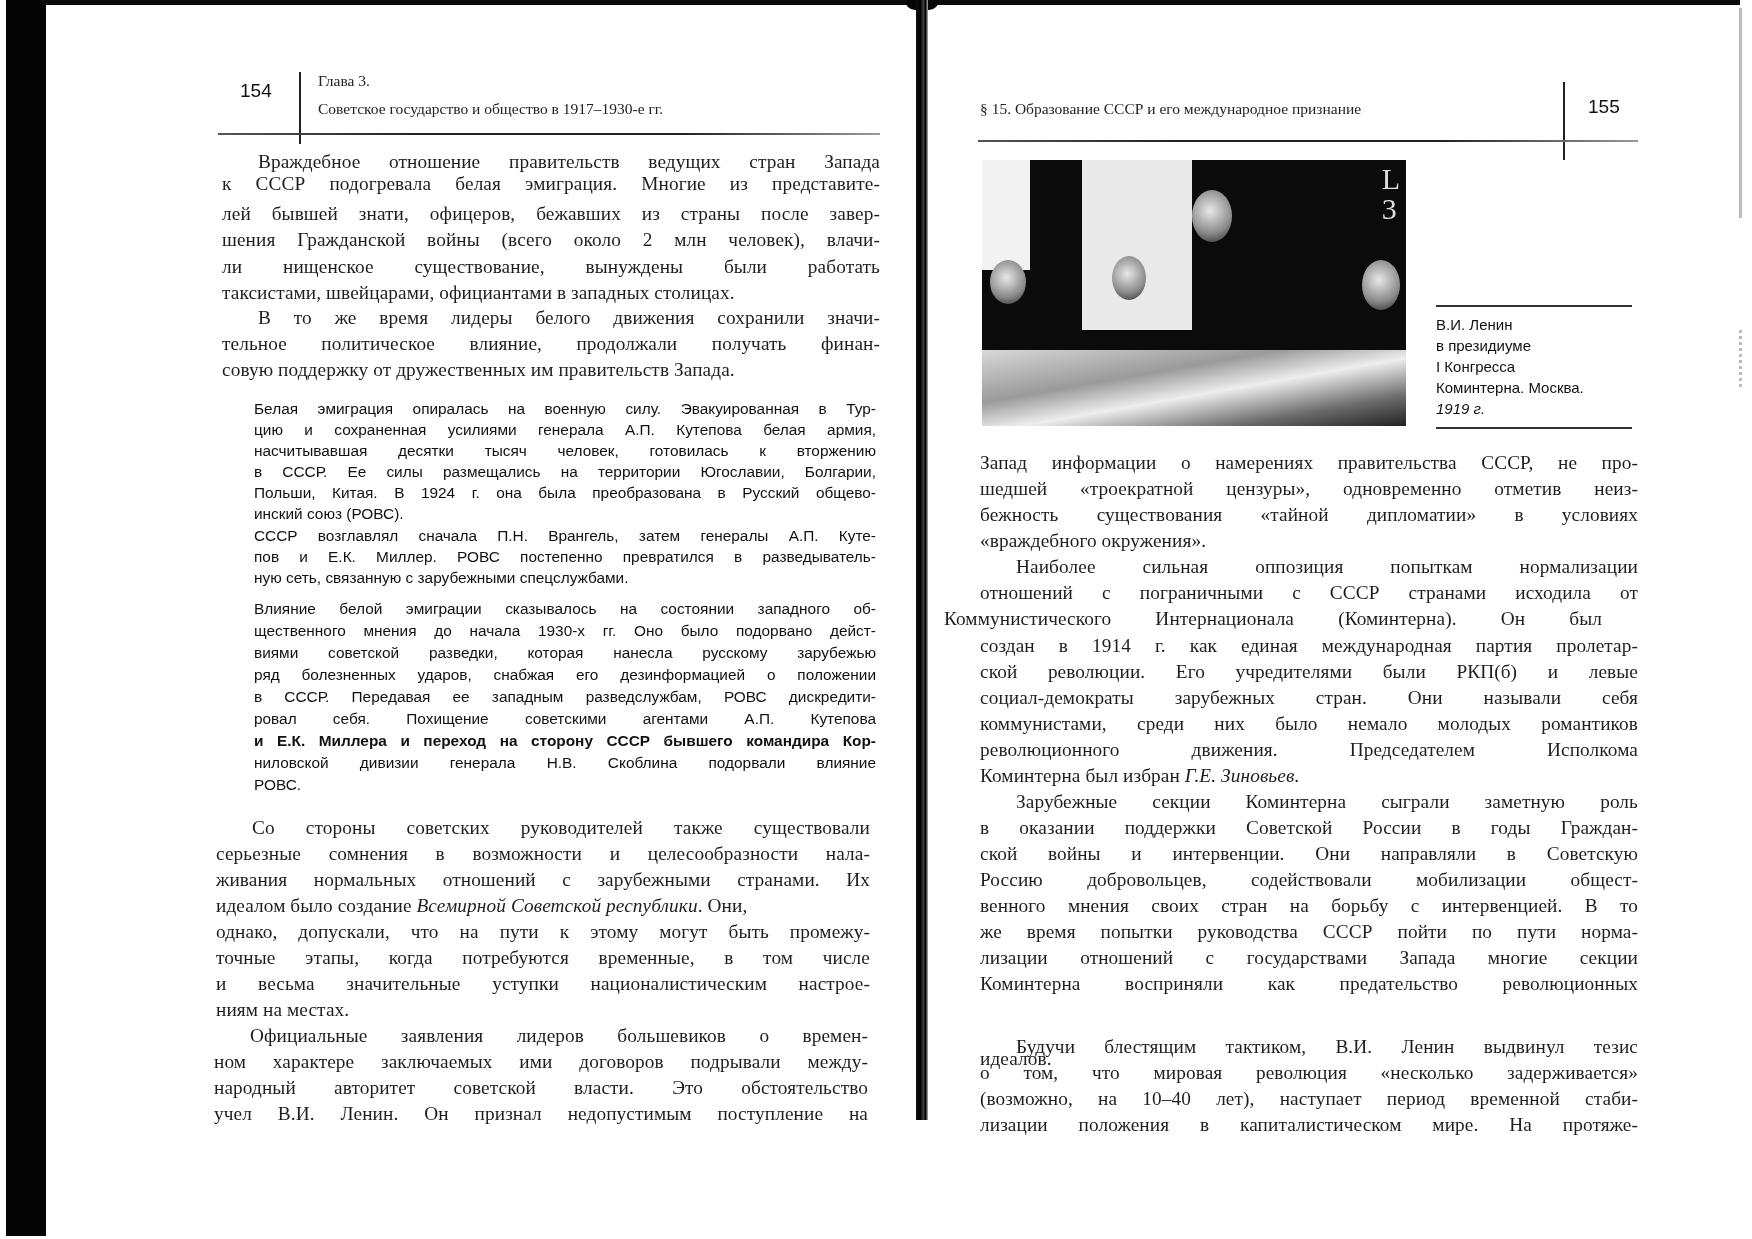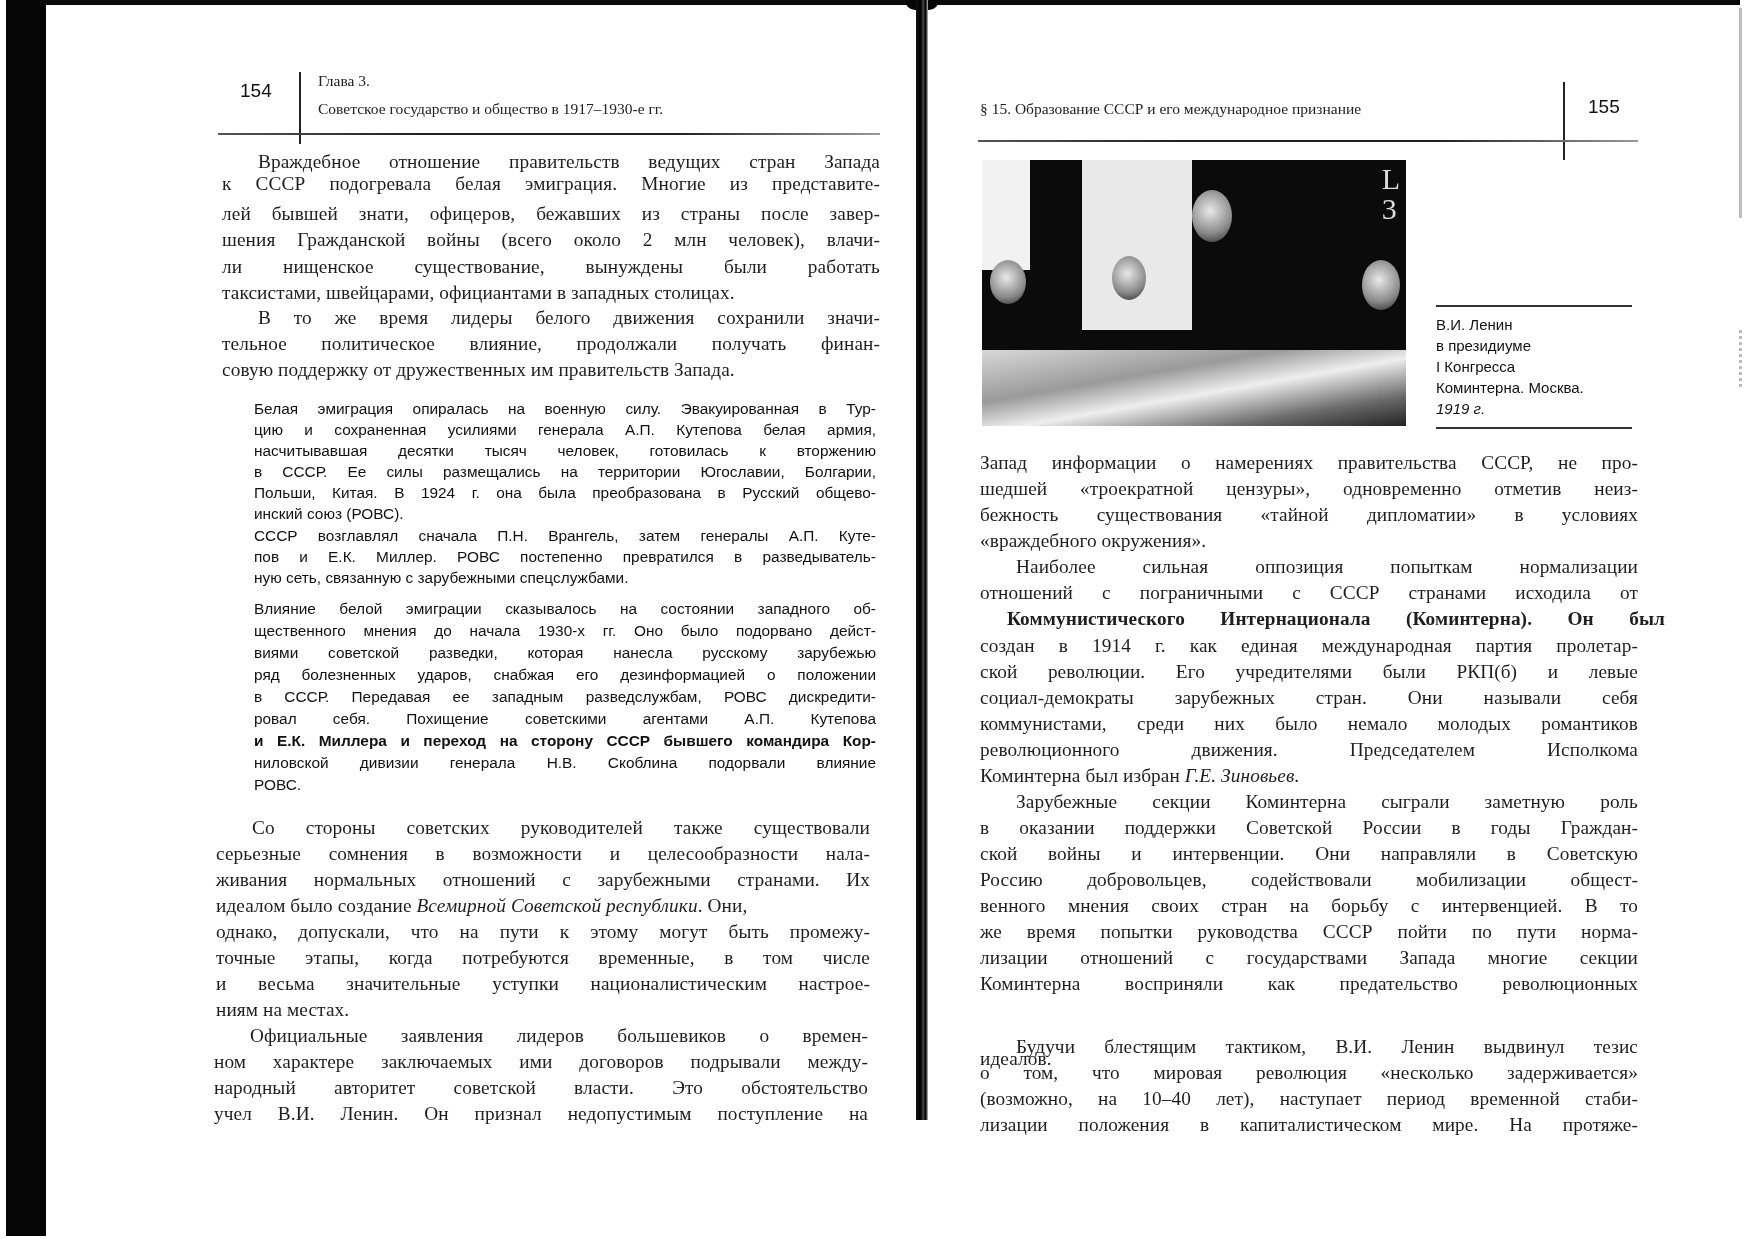--- a/index.html
+++ b/index.html
@@ -149,21 +149,21 @@
   <div class="col">
     <div class="line" style="left:980px; top:452px; width:658px;">Запад информации о намерениях правительства СССР, не про-</div>
     <div class="line" style="left:980px; top:478px; width:658px;">шедшей «троекратной цензуры», одновременно отметив неиз-</div>
     <div class="line" style="left:980px; top:504px; width:658px;">бежность существования «тайной дипломатии» в условиях</div>
     <div class="line last" style="left:980px; top:530px; width:658px;">«враждебного окружения».</div>
   </div>
 
   <div class="col">
     <div class="line" style="left:1016px; top:556px; width:622px;">Наиболее сильная оппозиция попыткам нормализации</div>
     <div class="line" style="left:980px; top:582px; width:658px;">отношений с пограничными с СССР странами исходила от</div>
-    <div class="line" style="left:1007px; top:608px; width:658px;font-weight:bold;">Коммунистического Интернационала (Коминтерна). Он был</div>
+    <div class="line" style="left:944px; top:608px; width:658px;">Коммунистического Интернационала (Коминтерна). Он был</div>
     <div class="line" style="left:980px; top:635px; width:658px;">создан в 1914 г. как единая международная партия пролетар-</div>
     <div class="line" style="left:980px; top:661px; width:658px;">ской революции. Его учредителями были РКП(б) и левые</div>
     <div class="line" style="left:980px; top:687px; width:658px;">социал-демократы зарубежных стран. Они называли себя</div>
     <div class="line" style="left:980px; top:713px; width:658px;">коммунистами, среди них было немало молодых романтиков</div>
     <div class="line" style="left:980px; top:739px; width:658px;">революционного движения. Председателем Исполкома</div>
     <div class="line last" style="left:980px; top:765px; width:658px;">
       <span>Коминтерна был избран </span><em>Г.Е. Зиновьев</em><span>.</span>
     </div>
   </div>
 

